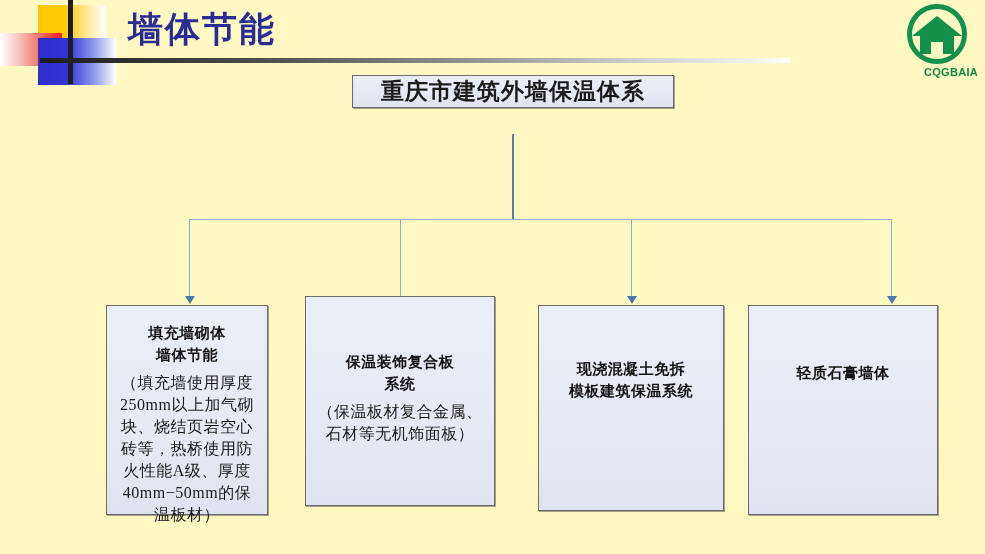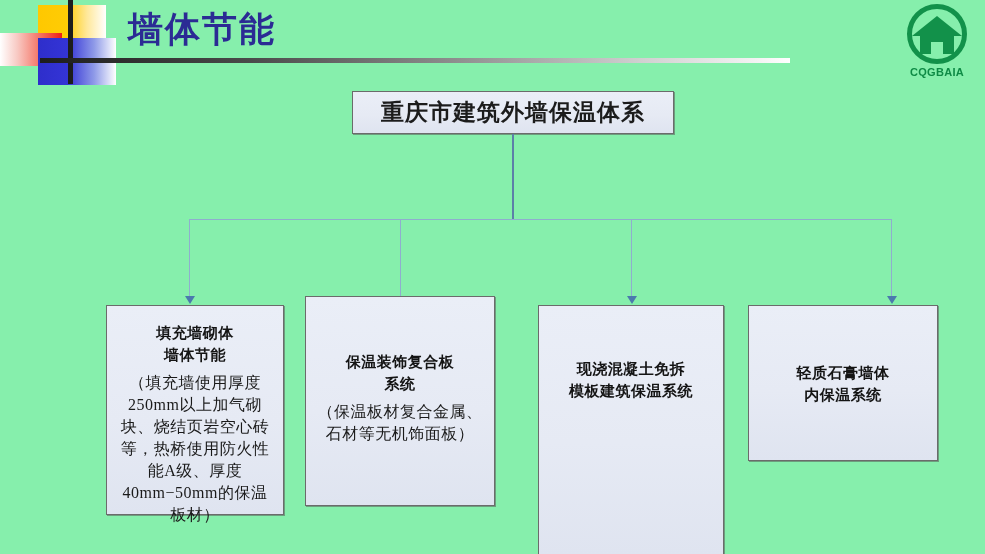--- a/index.html
+++ b/index.html
@@ -7,21 +7,21 @@
     padding: 0;
     background: #ffffff;
   }
   body {
     font-family: "Liberation Serif", "DejaVu Serif", serif;
   }
   #slide {
     position: relative;
     width: 985px;
     height: 554px;
-    background: #86efac;
+    background: #fef9c3;
     overflow: hidden;
   }
 
   
   .deco { position: absolute; }
   .deco-yellow {
     left: 38px; top: 5px; width: 68px; height: 38px;
     background: linear-gradient(to right, #ffc800 0%, #ffcc05 42%, #ffe89a 72%, #ffffff 100%);
   }
   .deco-red {
@@ -51,39 +51,39 @@
     letter-spacing: 2px;
     line-height: 46px;
     white-space: nowrap;
   }
 
   
   .logo { position: absolute; left: 896px; top: 4px; width: 82px; height: 80px; }
   .logo-text {
     position: absolute;
     left: 0; top: 62px; width: 82px;
-    text-align: center;
+    text-align: right;
     font-family: "Liberation Sans", "DejaVu Sans", sans-serif;
     font-size: 11px;
     font-weight: bold;
     color: #0e8a45;
     letter-spacing: 0.3px;
   }
 
   
   .node {
     position: absolute;
     box-sizing: border-box;
     background: linear-gradient(to bottom, #eaeef7 0%, #e6eaf4 55%, #dfe4f0 100%);
     border: 1px solid #6b6b6b;
     box-shadow: 1px 1px 0 rgba(90,90,90,0.55);
     text-align: center;
   }
   .node-root {
-    left: 352px; top: 91px; width: 322px; height: 43px;
+    left: 352px; top: 75px; width: 322px; height: 33px;
     display: flex; align-items: center; justify-content: center;
   }
   .node-root .ttl {
     font-family: "Liberation Serif", "DejaVu Serif", serif;
     font-size: 23px; font-weight: bold; color: #1c1c1c; letter-spacing: 1px;
   }
 
   .leaf { padding: 12px 10px 10px 10px; }
   .leaf .ttl {
     font-family: "Liberation Serif", "DejaVu Serif", serif;
@@ -94,27 +94,27 @@
     letter-spacing: 0.5px;
   }
   .leaf .sub {
     font-family: "Liberation Serif", "DejaVu Serif", serif;
     font-size: 16px;
     color: #1a1a1a;
     line-height: 22px;
     margin-top: 6px;
     letter-spacing: 0.5px;
   }
-  .leaf-1 { left: 106px; top: 305px; width: 178px; height: 210px; }
+  .leaf-1 { left: 106px; top: 305px; width: 162px; height: 210px; }
   .leaf-1 .ttl { padding-top: 4px; }
   .leaf-2 { left: 305px; top: 296px; width: 190px; height: 210px; }
   .leaf-2 .ttl { padding-top: 42px; }
-  .leaf-3 { left: 538px; top: 305px; width: 186px; height: 250px; }
+  .leaf-3 { left: 538px; top: 305px; width: 186px; height: 206px; }
   .leaf-3 .ttl { padding-top: 40px; }
-  .leaf-4 { left: 748px; top: 305px; width: 190px; height: 156px; }
+  .leaf-4 { left: 748px; top: 305px; width: 190px; height: 210px; }
   .leaf-4 .ttl { padding-top: 44px; }
 
   .conn { position: absolute; background: #6f92bb; }
   .conn-stem   { left: 512px; top: 134px; width: 2px; height: 86px; background: #5c7fa8; }
   .conn-bus    { left: 189px; top: 219px; width: 702px; height: 1px; background: #8fadce; }
   .drop        { width: 1px; background: #8fadce; top: 219px; }
   .drop-1 { left: 189px; height: 78px; }
   .drop-2 { left: 400px; height: 78px; }
   .drop-3 { left: 631px; height: 78px; }
   .drop-4 { left: 891px; height: 78px; }
@@ -186,17 +186,16 @@
   <div class="node leaf leaf-3">
     <div class="ttl">
       <div>现浇混凝土免拆</div>
       <div>模板建筑保温系统</div>
     </div>
   </div>
 
   <div class="node leaf leaf-4">
     <div class="ttl">
       <div>轻质石膏墙体</div>
-      <div>内保温系统</div>
     </div>
   </div>
 
 </div>
 
 </body></html>

